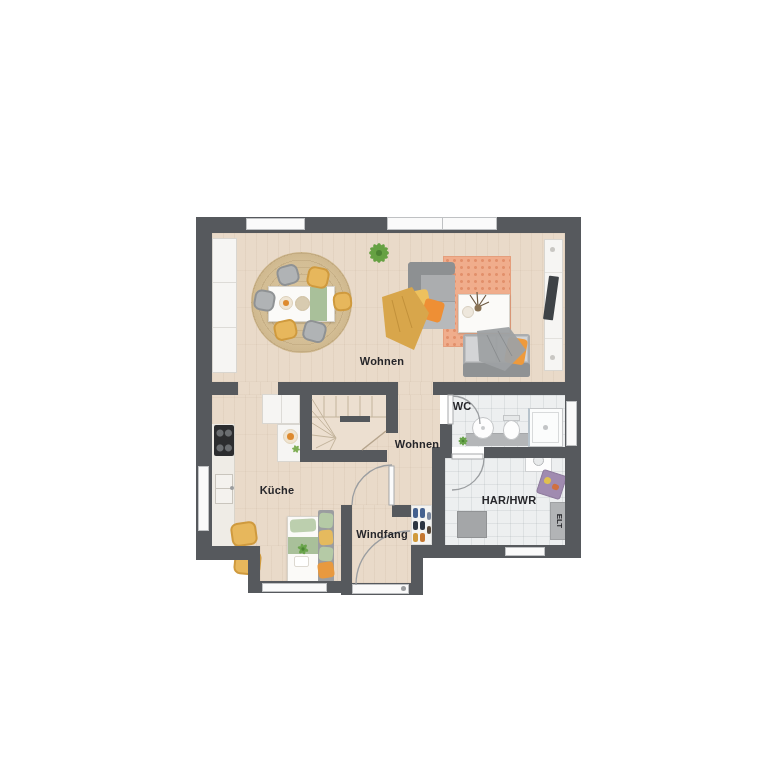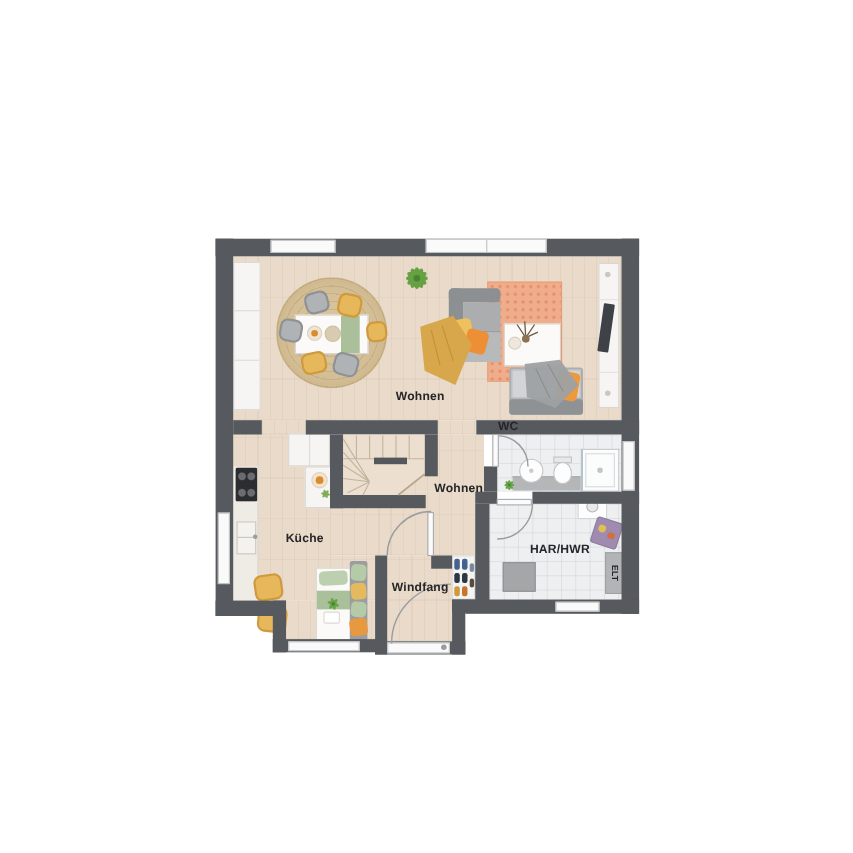--- a/index.html
+++ b/index.html
@@ -248,18 +248,18 @@
 
     <g>
       <polygon points="477,331 509,327 526,350 505,371 479,361" fill="#9ea1a3" opacity="0.95"></polygon>
       <path d="M487,335L500,362 M498,331L512,356" stroke="#8b8e90" stroke-width="1" fill="none"></path>
     </g>
   </svg>
 
   <div class="lbl" style="left:382px;top:361px">Wohnen</div>
   <div class="lbl" style="left:277px;top:490px">Küche</div>
   <div class="lbl" style="left:417px;top:444px">Wohnen</div>
-  <div class="lbl" style="left:462px;top:388px">WC</div>
+  <div class="lbl" style="left:462px;top:406px">WC</div>
   <div class="lbl" style="left:509px;top:500px">HAR/HWR</div>
   <div class="lbl" style="left:382px;top:534px">Windfang</div>
   <div class="lbl-v" style="left:559px;top:521px">ELT</div>
 
 </div>
 
 </body></html>

